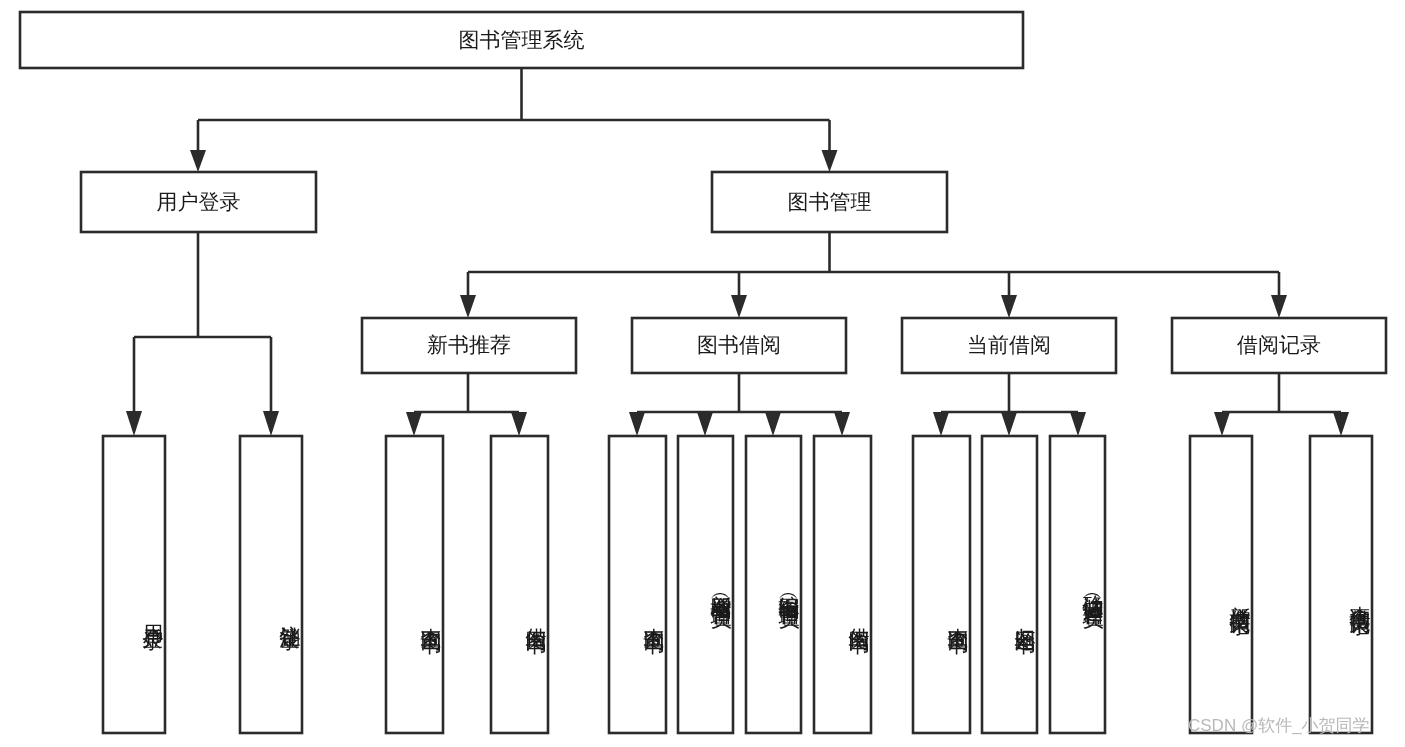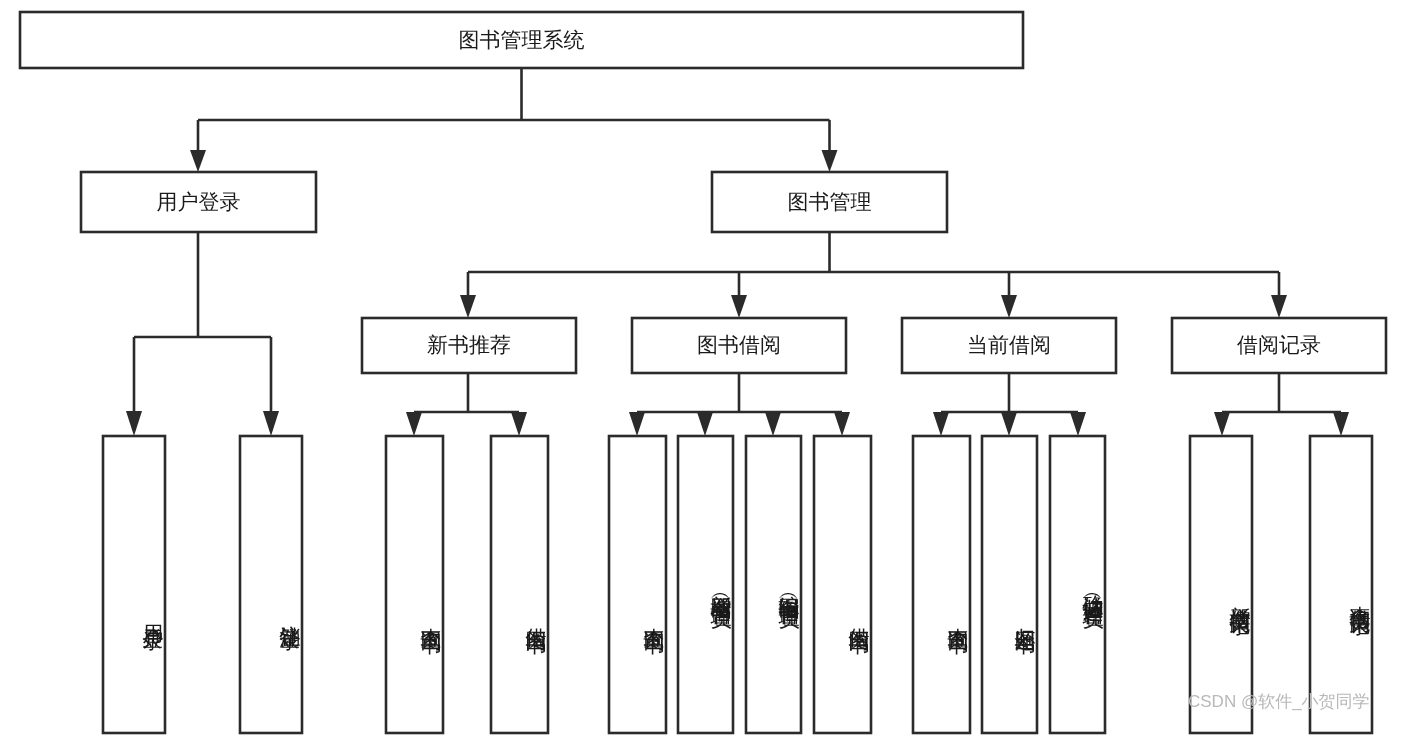--- a/index.html
+++ b/index.html
@@ -62,21 +62,21 @@
     letter-spacing: 2px;
     white-space: nowrap;
     display: flex;
     align-items: flex-start;
     justify-content: center;
     pointer-events: none;
   }
   .watermark {
     position: absolute;
     left: 1188px;
-    top: 690px;
+    top: 714px;
     font-family: "Liberation Sans", "DejaVu Sans", sans-serif;
     font-size: 17px;
     color: #b8b8b8;
     white-space: nowrap;
     pointer-events: none;
   }
 </style>
 </head>
 <body>
 

